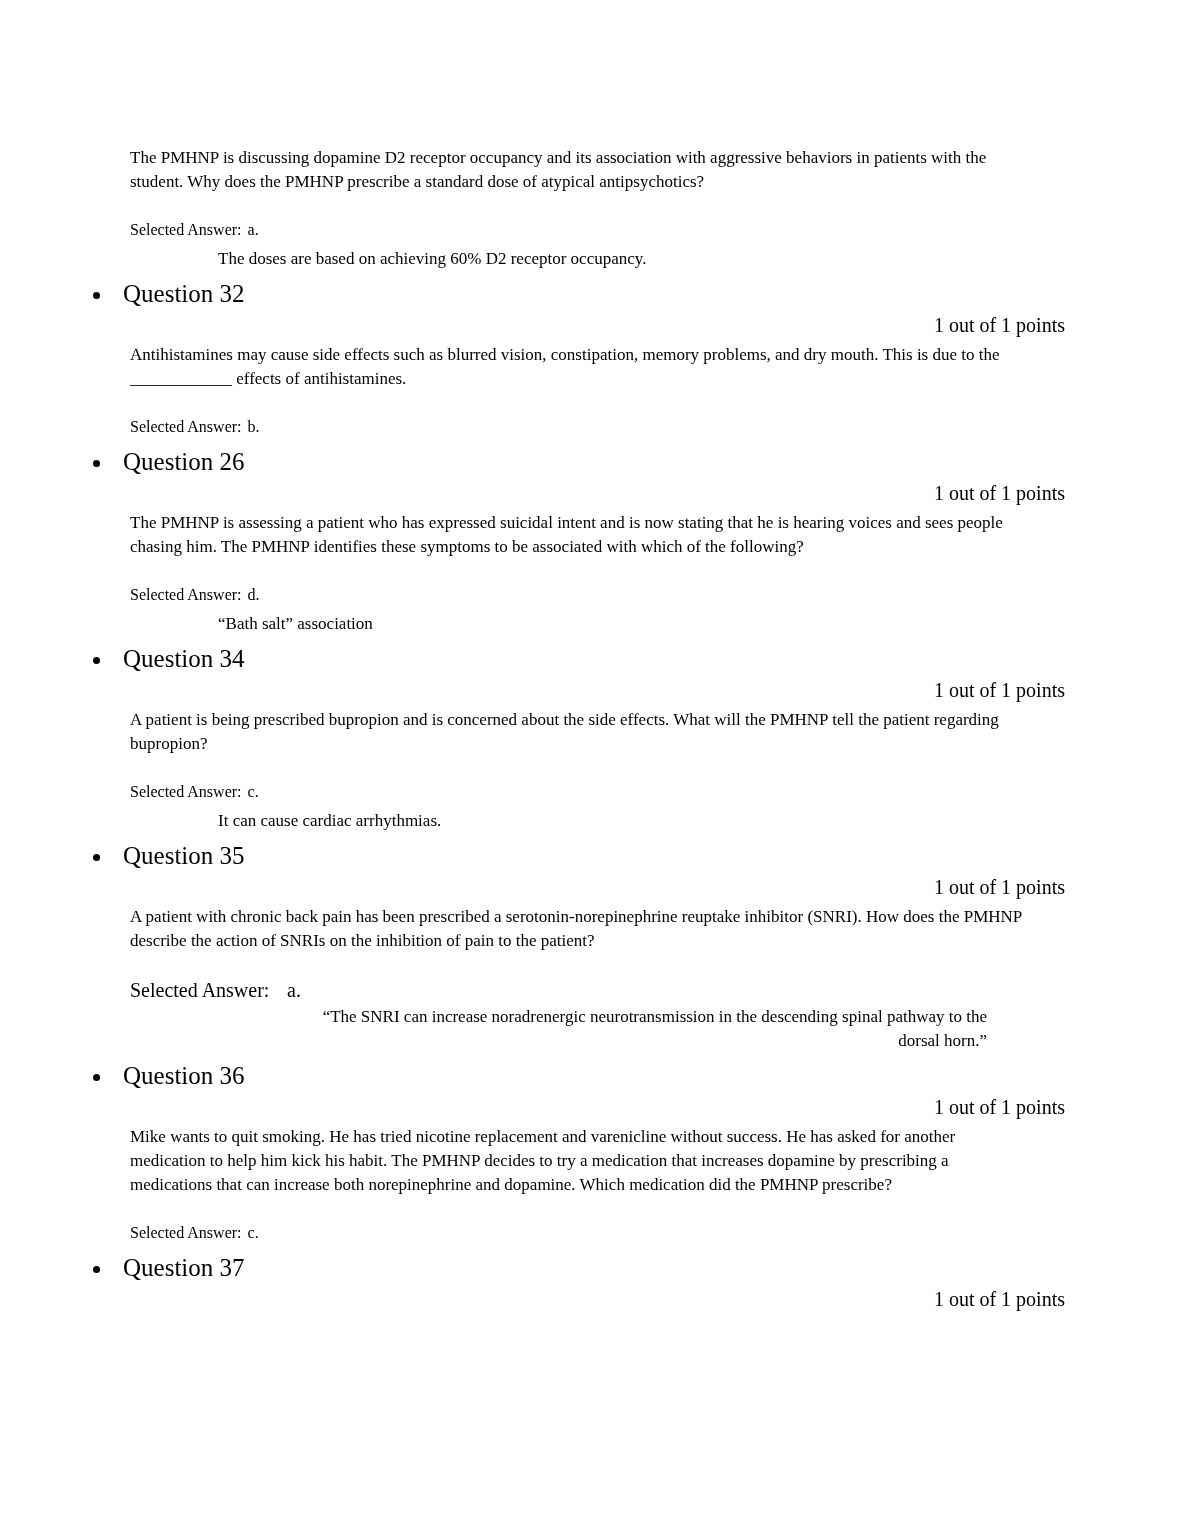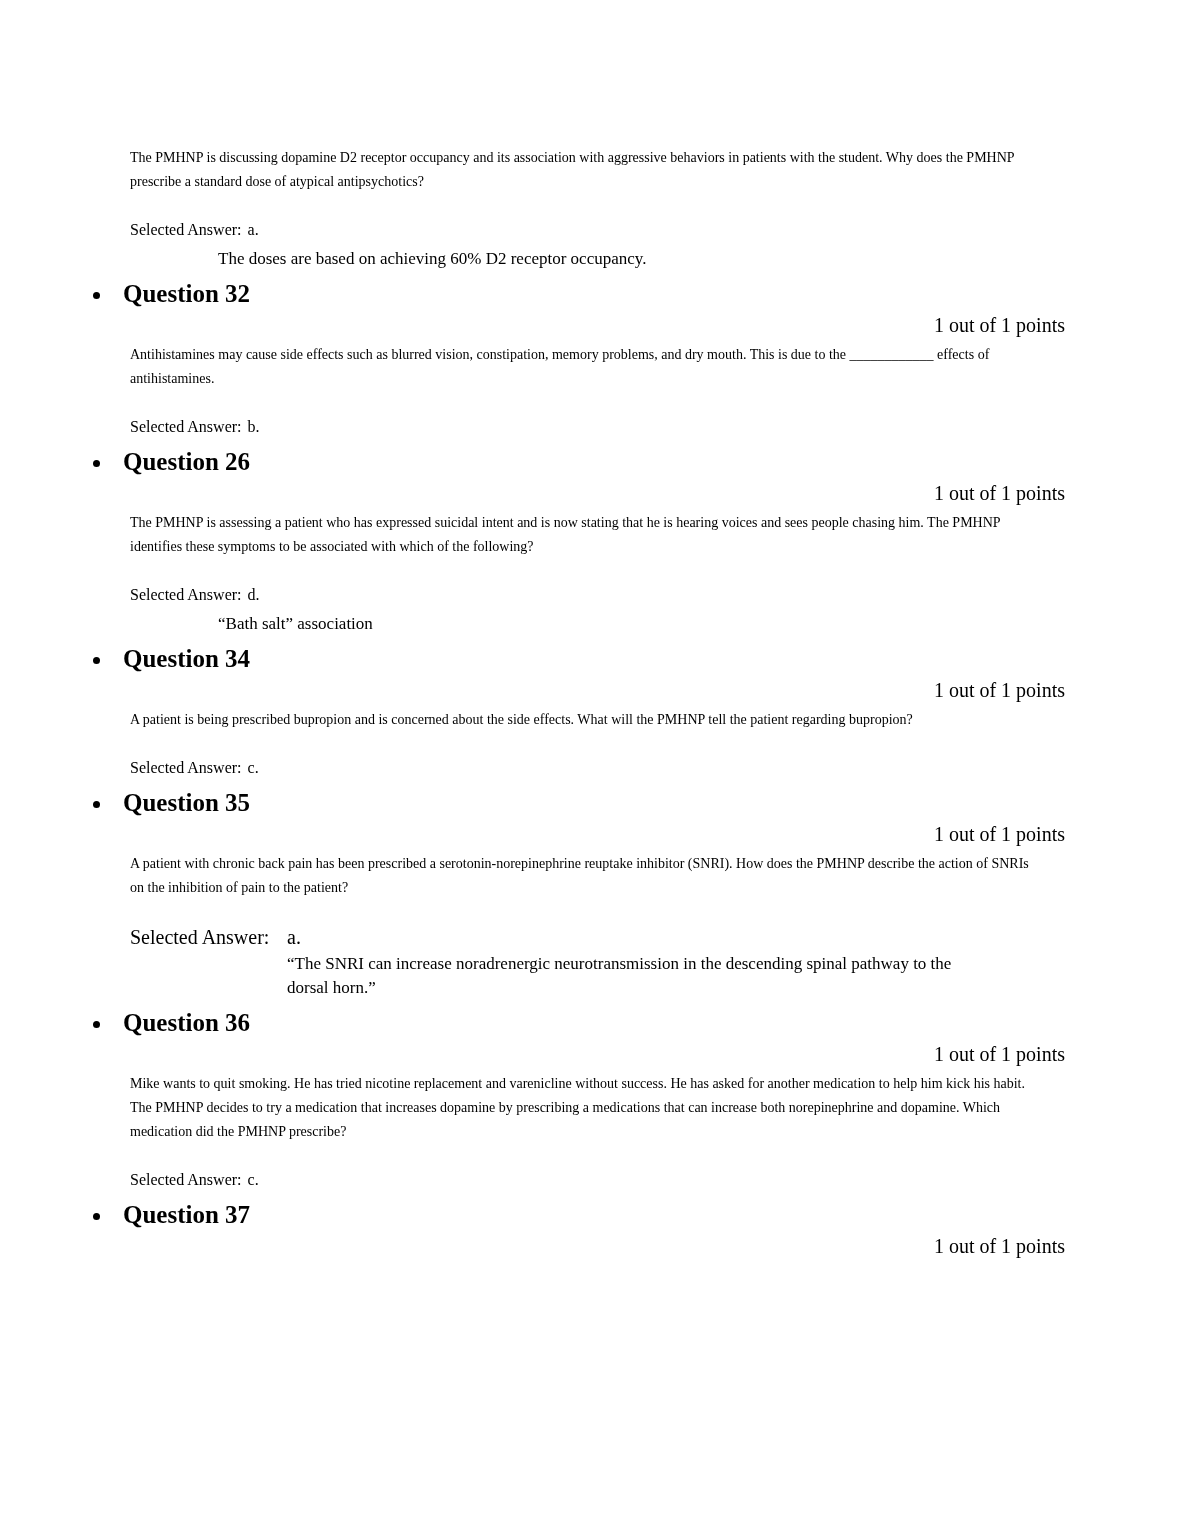--- a/index.html
+++ b/index.html
@@ -8,50 +8,50 @@
     width:1190px; height:1540px;
     position:relative; overflow:hidden;
     color:#000000;
     font-family:"Liberation Serif","DejaVu Serif",serif;
   }
   .doc { padding:140px 125px 0 130px; }
 
   .q-title {
     display:flex; align-items:center;
     margin-left:-37px; margin-top:8px;
-    font-size:25px; line-height:30px; font-weight:bold;
+    font-size:25px; line-height:30px; font-weight:normal;
   }
   .bullet {
     width:7px; height:7px; border-radius:50%;
     background:#000; margin-right:23px; flex:0 0 auto; margin-top:3px;
   }
   .points {
     margin-top:4px; font-size:20px; line-height:24px;
     text-align:right;
   }
   .q-text {
-    margin-top:6px; font-size:14px; line-height:24px;
+    margin-top:6px; font-size:17px; line-height:24px;
     max-width:900px;
   }
   .ans-row { margin-top:24px; font-size:16px; line-height:24px; }
   .ans-letter { margin-left:6px; }
   .ans-text {
     margin-top:5px; margin-left:88px;
     font-size:17px; line-height:24px; max-width:700px;
   }
   
   .ans-split { display:flex; margin-top:24px; }
   .ans-split .split-label {
     width:157px; flex:0 0 auto;
     font-size:20px; line-height:26px;
   }
   .ans-split .split-right { flex:1 1 auto; }
   .ans-split .split-letter { font-size:20px; line-height:26px; }
   .ans-split .split-quote {
-    font-size:17px; line-height:24px; max-width:700px; margin-top:2px;
+    font-size:17px; line-height:24px; max-width:700px; margin-top:2px;text-align:right;
   }
 </style>
 </head>
 <body>
 
 <div class="doc">
 
   <section>
     <p class="q-text">The PMHNP is discussing dopamine D2 receptor occupancy and its association with aggressive behaviors in patients with the student. Why does the PMHNP prescribe a standard dose of atypical antipsychotics?</p>
     <div class="ans-row">
@@ -88,20 +88,21 @@
   <section>
     <h2 class="q-title">
       <span class="bullet"></span>
       <span>Question 34</span>
     </h2>
     <div class="points">1 out of 1 points</div>
     <p class="q-text">A patient is being prescribed bupropion and is concerned about the side effects. What will the PMHNP tell the patient regarding bupropion?</p>
     <div class="ans-row">
       <span>Selected Answer:</span><span class="ans-letter">c.</span>
     </div>
+    <p class="ans-text">It can cause cardiac arrhythmias.</p>
   </section>
 
   <section>
     <h2 class="q-title">
       <span class="bullet"></span>
       <span>Question 35</span>
     </h2>
     <div class="points">1 out of 1 points</div>
     <p class="q-text">A patient with chronic back pain has been prescribed a serotonin-norepinephrine reuptake inhibitor (SNRI). How does the PMHNP describe the action of SNRIs on the inhibition of pain to the patient?</p>
     <div class="ans-split">

